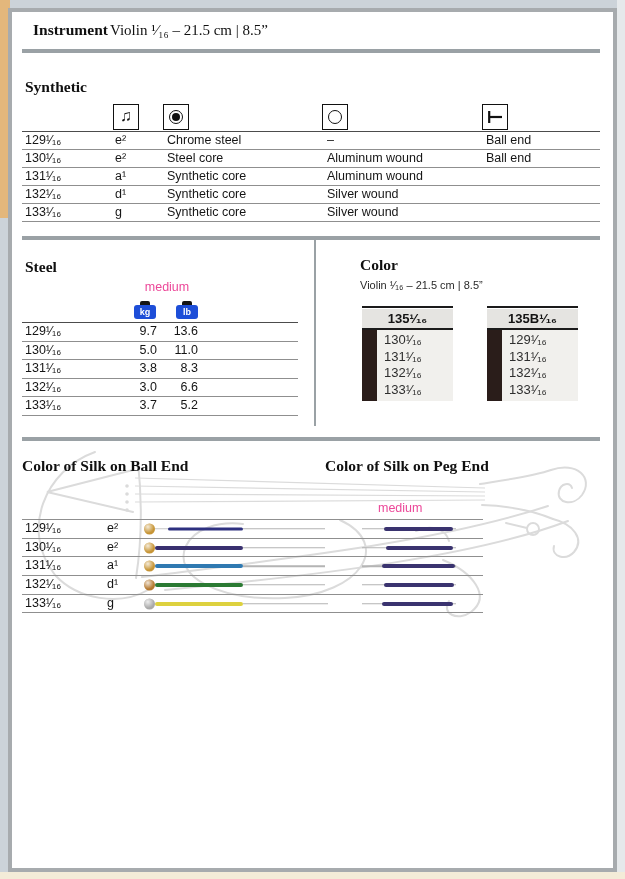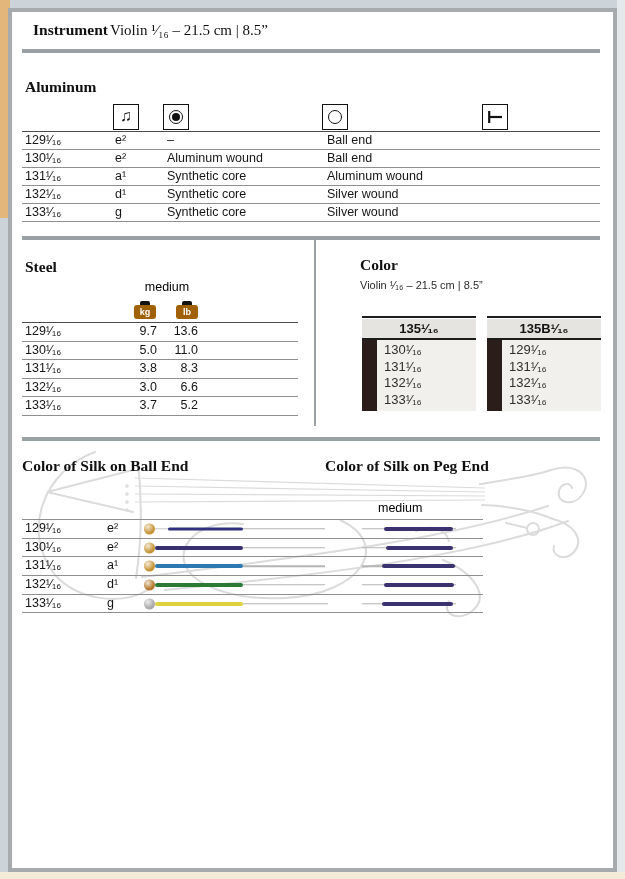--- a/index.html
+++ b/index.html
@@ -14,21 +14,21 @@
   .edge-tan{position:absolute;left:0;top:0;width:10px;height:218px;background:#e3b77c;}
   .edge-bottom{position:absolute;left:0;top:872px;width:625px;height:7px;background:#f4ecd8;}
   .edge-right{position:absolute;left:617px;top:0;width:8px;height:879px;background:#e6e9eb;}
   .page{
     position:absolute;left:8px;top:8px;width:609px;height:864px;
     box-sizing:border-box;background:#ffffff;border:4px solid #a7abae;
   }
   
   .serif-b{font-family:"Liberation Serif","DejaVu Serif",serif;font-weight:bold;font-size:15.5px;color:#101010;white-space:nowrap;}
   .serif-v{font-family:"Liberation Serif","DejaVu Serif",serif;font-weight:normal;font-size:15px;color:#101010;white-space:nowrap;}
-  .small-sans{font-size:12.5px;color:#000000;white-space:nowrap;}
+  .small-sans{font-size:12.5px;color:#ec4899;white-space:nowrap;}
   .tiny-sans{font-size:11px;color:#2a2a2a;white-space:nowrap;}
   
   .rule{background:#9aa1a5;height:4px;}
   .vsep{background:#9aa1a5;width:2px;}
   
   #material-table{left:10px;top:119px;width:578px;border-top:1.5px solid #4c4c4c;}
   .mrow{display:grid;grid-template-columns:93px 50px 160px 159px 1fr;height:17px;line-height:17px;
         border-bottom:1px solid #8f8f8f;font-size:12.5px;color:#161616;}
   .mrow span{white-space:nowrap;overflow:hidden;}
   .mrow .c0{padding-left:3px;}
@@ -40,25 +40,25 @@
   .circ-open{width:14px;height:14px;border:1.6px solid #111;border-radius:50%;box-sizing:border-box;}
   .circ-core{width:14px;height:14px;border:1.4px solid #111;border-radius:50%;box-sizing:border-box;
              display:flex;align-items:center;justify-content:center;}
   .circ-core i{display:block;width:8px;height:8px;background:#111;border-radius:50%;}
   
   #gauges-table{left:10px;top:310px;width:276px;border-top:1.5px solid #4c4c4c;}
   .grow{display:grid;grid-template-columns:85px 50px 41px 1fr;height:17.5px;line-height:17.5px;
         border-bottom:1px solid #8f8f8f;font-size:12.5px;}
   .grow .c0{padding-left:3px;}
   .grow .num{text-align:right;}
-  .weight{position:absolute;width:22px;height:14px;background:#a16207;border-radius:3px;
+  .weight{position:absolute;width:22px;height:14px;background:#1d4ed8;border-radius:3px;
           color:#fff;font-size:9px;font-weight:bold;text-align:center;line-height:14px;letter-spacing:0;}
   .weight::before{content:"";position:absolute;top:-4px;left:6px;width:10px;height:4px;background:#141414;border-radius:2px 2px 0 0;}
   
-  .set-card{position:absolute;top:304px;width:114px;}
+  .set-card{position:absolute;top:294px;width:91px;}
   .sc-topline{height:2px;background:#1b1b1b;margin-bottom:1px;}
   .sc-head{height:19px;line-height:19px;background:#e5e4e1;border-bottom:2px solid #1b1b1b;
            text-align:center;font-weight:bold;font-size:13px;color:#141414;white-space:nowrap;}
   .sc-body{position:relative;background:#f1f0ed;padding:2px 0 3px 0;}
   .sc-bar{position:absolute;left:0;top:0;bottom:0;width:15px;background:#2a1d1a;}
   .sc-item{margin-left:22px;height:16.5px;line-height:16.5px;font-size:13px;color:#2e2e2e;white-space:nowrap;}
   
   #silk-table{left:10px;top:507px;width:461px;border-top:1px solid #8f8f8f;}
   .srow{display:grid;grid-template-columns:83px 37px 218px 1fr;height:17.7px;
         border-bottom:1px solid #8f8f8f;font-size:12.5px;line-height:17.7px;}
@@ -81,21 +81,21 @@
 <div class="edge-tan"></div>
 <div class="edge-right"></div>
 <div class="edge-bottom"></div>
 
 <div class="page">
 
   <div class="abs serif-b" style="left:21px;top:9px">Instrument</div>
   <div class="abs serif-v" style="left:98px;top:9.5px">Violin ¹⁄₁₆ – 21.5 cm | 8.5”</div>
   <div class="abs rule" style="left:10px;top:37px;width:578px"></div>
 
-  <div class="abs serif-b" style="left:13px;top:66px">Aluminum</div>
+  <div class="abs serif-b" style="left:13px;top:66px">Synthetic</div>
 
   <div class="abs icon-box" style="left:101px;top:92px">
     <span class="glyph-note">♫</span>
   </div>
   <div class="abs icon-box" style="left:151px;top:92px">
     <span class="circ-core">
         <i></i>
       </span>
   </div>
   <div class="abs icon-box" style="left:310px;top:92px">
@@ -105,26 +105,28 @@
     <svg width="16" height="14" viewBox="0 0 16 14">
       <line x1="2.2" y1="1" x2="2.2" y2="13" stroke="#111" stroke-width="2.2"></line>
       <line x1="2" y1="7" x2="15" y2="7" stroke="#111" stroke-width="2.2"></line>
     </svg>
   </div>
 
   <div class="abs" id="material-table">
     <div class="mrow">
       <span class="c0">129¹⁄₁₆</span>
       <span class="c1">e²</span>
+      <span class="c2">Chrome steel</span>
       <span class="c3">–</span>
       <span class="c4">Ball end</span>
     </div>
     <div class="mrow">
       <span class="c0">130¹⁄₁₆</span>
       <span class="c1">e²</span>
+      <span class="c2">Steel core</span>
       <span class="c3">Aluminum wound</span>
       <span class="c4">Ball end</span>
     </div>
     <div class="mrow">
       <span class="c0">131¹⁄₁₆</span>
       <span class="c1">a¹</span>
       <span class="c2">Synthetic core</span>
       <span class="c3">Aluminum wound</span>
       <span class="c4"></span>
     </div>

